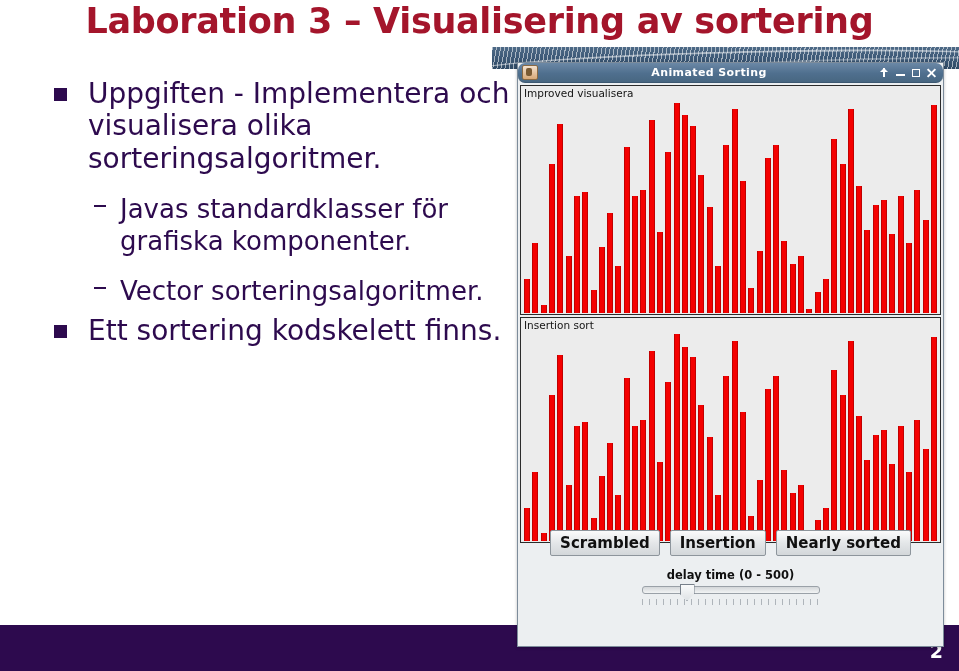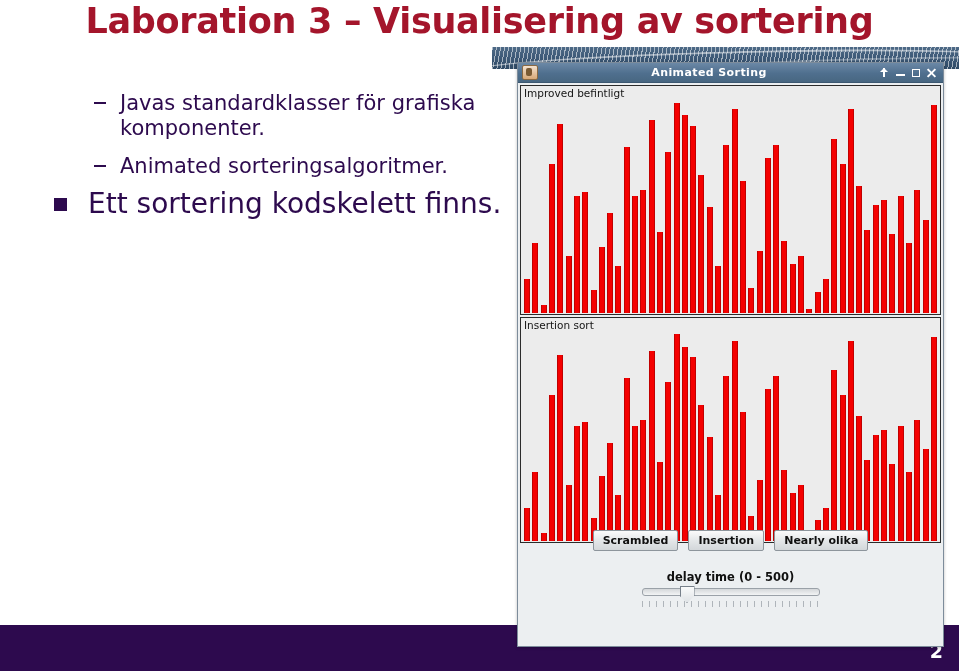--- a/index.html
+++ b/index.html
@@ -38,38 +38,38 @@
     position:absolute;left:120px;top:10px;width:620px;height:30px;
     border-radius:50%;
     border-top:2px solid rgba(255,255,255,.30);
     transform:rotate(-1deg);
   }
 
   
   #bullets{position:absolute;left:50px;top:78px;width:470px;color:#2d0a4e;}
   .b1{font-size:28px;line-height:1.16;margin:0 0 12px 0;position:relative;padding-left:38px;}
   .b1 .sq{position:absolute;left:4px;top:10px;width:13px;height:13px;background:#2d0a4e;}
-  .b2{font-size:21px;line-height:1.2;margin:13px 0 8px 0;position:relative;padding-left:70px;}
+  .b2{font-size:26px;line-height:1.2;margin:19px 0 8px 0;position:relative;padding-left:70px;}
   .b2 .dash{position:absolute;left:44px;top:11px;width:12px;height:2px;background:#2d0a4e;}
 
   
   #footer{position:absolute;left:0;top:625px;width:959px;height:46px;background:#2d0a4e;}
   #pagenum{position:absolute;right:16px;top:640px;color:#ffffff;font-size:19px;font-weight:bold;}
 
   
   #jwin{
     position:absolute;left:517px;top:62px;width:425px;height:583px;
     background:#eceff1;border:1px solid #7d8c9b;
     box-shadow:0 1px 3px rgba(0,0,0,.25);
     font-family:"DejaVu Sans","Liberation Sans",sans-serif;
   }
   #titlebar{
     height:19px;background:linear-gradient(180deg,#6b88a6 0%,#4f6f8e 55%,#486781 100%);
     border-bottom:1px solid #3c5871;display:flex;align-items:center;
-    padding:0 4px;color:#ffffff;
+    padding:0 4px;color:#ffffff;border-radius:7px;
   }
   #titlebar .jicon{
     width:14px;height:13px;background:linear-gradient(180deg,#f3e2cf,#d8a877);
     border:1px solid #8a6a44;border-radius:2px;position:relative;flex:0 0 auto;
   }
   #titlebar .jicon:after{
     content:"";position:absolute;left:3px;top:2px;width:6px;height:8px;
     background:#7a5a33;border-radius:2px;
   }
   #titlebar .jtitle{
@@ -99,30 +99,30 @@
   .bars{position:absolute;left:2px;right:2px;bottom:1px;top:1px;}
   .bar{position:absolute;bottom:0;background:#f40000;border-left:1px solid #c10000;border-right:1px solid #c10000;box-sizing:border-box;}
 
   
   #controls{position:absolute;left:2px;right:2px;top:460px;bottom:2px;}
   .row{display:flex;align-items:center;justify-content:center;}
   #row-buttons{margin-top:7px;gap:10px;}
   .jbtn{
     background:linear-gradient(180deg,#fbfbfb 0%,#e3e6e8 52%,#d3d7da 100%);
     border:1px solid #8d959c;border-radius:2px;
-    font-size:11px;font-weight:bold;color:#101010;
+    font-size:15px;font-weight:bold;color:#101010;
     padding:3px 9px;font-family:"DejaVu Sans","Liberation Sans",sans-serif;
     cursor:default;white-space:nowrap;
   }
   #row-fields{margin-top:12px;gap:6px;font-size:11.5px;font-weight:bold;color:#101010;}
   .jfield{
     width:38px;height:20px;background:#ffffff;border:1px solid #8d959c;
     margin:0 4px;box-sizing:border-box;
   }
-  #row-slider{margin-top:19px;gap:12px;align-items:flex-end;}
+  #row-slider{margin-top:12px;gap:12px;align-items:flex-end;}
   #slider-wrap{width:178px;position:relative;padding-bottom:12px;}
   #slider-label{text-align:center;font-size:11.5px;font-weight:bold;color:#101010;margin-bottom:4px;}
   #slider-track{height:6px;background:linear-gradient(180deg,#d4d7da,#f2f4f5);border:1px solid #9aa1a8;border-radius:3px;}
   #slider-knob{
     position:absolute;left:38px;top:16px;width:13px;height:15px;
     background:linear-gradient(180deg,#fafbfb,#dfe3e6);border:1px solid #77808a;
     clip-path:polygon(0 0,100% 0,100% 58%,50% 100%,0 58%);
   }
   #slider-ticks{position:absolute;left:0;right:0;top:31px;height:6px;
     background:repeating-linear-gradient(90deg,#9aa1a8 0 1px,transparent 1px 7px);opacity:.75;}
@@ -134,27 +134,31 @@
 <div id="slide">
 
   <div id="slide-title">Laboration 3 – Visualisering av sortering</div>
 
   <div id="banner">
     <div class="swoosh"></div>
     <div class="swoosh2"></div>
   </div>
 
   <div id="bullets">
+    <div class="b1">
+      <span class="sq"></span>
+      <span>Uppgiften - Implementera och visualisera olika sorteringsalgoritmer.</span>
+    </div>
     <div class="b2">
       <span class="dash"></span>
       <span>Javas standardklasser för grafiska komponenter.</span>
     </div>
     <div class="b2">
       <span class="dash"></span>
-      <span>Animated sorteringsalgoritmer.</span>
+      <span>Vector sorteringsalgoritmer.</span>
     </div>
     <div class="b1">
       <span class="sq"></span>
       <span>Ett sortering kodskelett finns.</span>
     </div>
   </div>
 
   <div id="footer"></div>
   <div id="pagenum">2</div>
 
@@ -165,21 +169,21 @@
       <div class="jtitle">Animated Sorting</div>
       <div class="jbtns">
         <span class="tb-ic tb-pin"></span>
         <span class="tb-ic tb-min"></span>
         <span class="tb-ic tb-max"></span>
         <span class="tb-ic tb-close"></span>
       </div>
     </div>
 
     <div class="panel" id="panel-top">
-      <div class="plabel">Improved befintligt</div>
+      <div class="plabel">Improved visualisera</div>
       <div class="bars" id="bars-top">
           <div class="bar" style="left: 0.28%; width: 1.44%; height: 15.04%; background: rgb(244, 0, 0);"></div>
           <div class="bar" style="left: 2.28%; width: 1.44%; height: 31.02%; background: rgb(244, 0, 0);"></div>
           <div class="bar" style="left: 4.28%; width: 1.44%; height: 3.76%; background: rgb(244, 0, 0);"></div>
           <div class="bar" style="left: 6.28%; width: 1.44%; height: 65.8%; background: rgb(244, 0, 0);"></div>
           <div class="bar" style="left: 8.28%; width: 1.44%; height: 83.66%; background: rgb(244, 0, 0);"></div>
           <div class="bar" style="left: 10.28%; width: 1.44%; height: 25.38%; background: rgb(244, 0, 0);"></div>
           <div class="bar" style="left: 12.28%; width: 1.44%; height: 51.7%; background: rgb(244, 0, 0);"></div>
           <div class="bar" style="left: 14.28%; width: 1.44%; height: 53.58%; background: rgb(244, 0, 0);"></div>
           <div class="bar" style="left: 16.28%; width: 1.44%; height: 10.34%; background: rgb(244, 0, 0);"></div>
@@ -281,21 +285,21 @@
           <div class="bar" style="left: 96.28%; width: 1.44%; height: 41.36%; background: rgb(244, 0, 0);"></div>
           <div class="bar" style="left: 98.28%; width: 1.44%; height: 92.12%; background: rgb(244, 0, 0);"></div>
         </div>
     </div>
 
     <div id="controls">
 
       <div class="row" id="row-buttons">
         <button class="jbtn">Scrambled</button>
         <button class="jbtn">Insertion</button>
-        <button class="jbtn">Nearly olika</button>
+        <button class="jbtn">Nearly sorted</button>
       </div>
 
 
       <div class="row" id="row-slider">
         <div id="slider-wrap">
           <div id="slider-label">delay time (0 - 500)</div>
           <div id="slider-track"></div>
           <div id="slider-knob"></div>
           <div id="slider-ticks"></div>
         </div>

